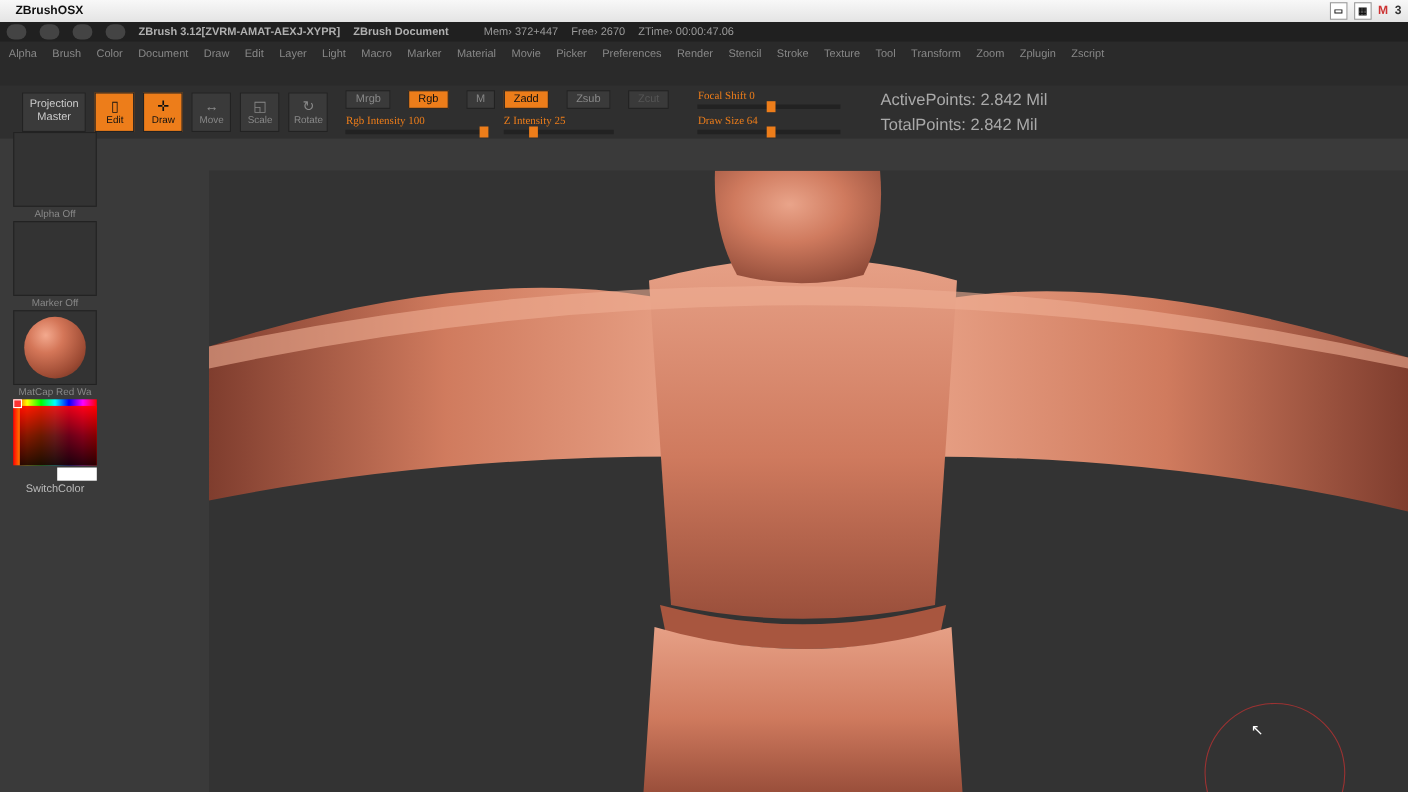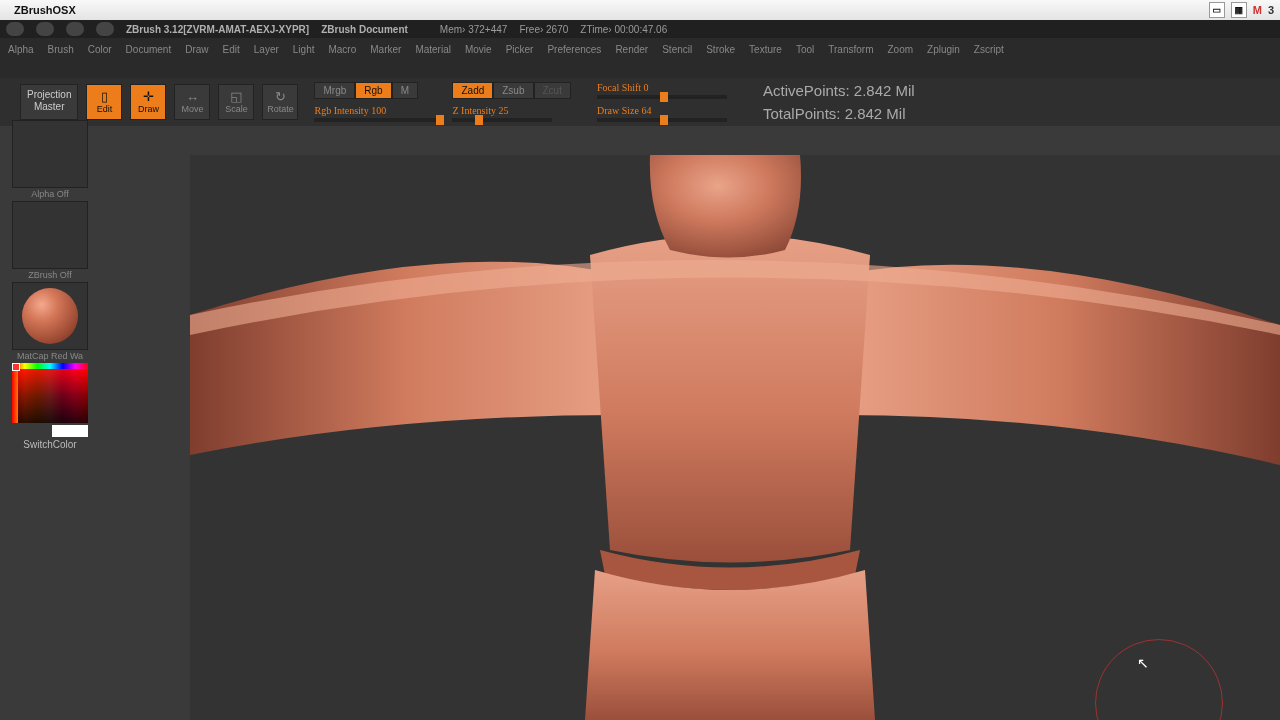--- a/index.html
+++ b/index.html
@@ -24,21 +24,21 @@
 .menubar { height: 22px; background: #2a2a2a; display: flex; align-items: center; gap: 14px; padding: 0 8px; font-size: 10px; color: #888; }
 .menubar span { cursor: default; }
 
 
 .toolbar { height: 48px; background: #2f2f2f; display: flex; align-items: center; padding: 4px 20px; gap: 8px; font-size:10px; }
 .proj-master { height:36px; padding:4px 6px; background:#3a3a3a; border:1px solid #222; color:#ccc; text-align:center; line-height:12px; }
 .mode-btn { width:36px; height:36px; background:#3a3a3a; border:1px solid #222; display:flex; flex-direction:column; align-items:center; justify-content:center; gap:1px; color:#888;}
 .mode-btn.active { background:#ed7d1a; color:#111; }
 .mode-btn .ico { font-size:13px; line-height:13px; }
 .mode-btn .lab { font-size:9px; }
-.seg { display:flex; gap:0;text-align:center; }
+.seg { display:flex; gap:16px;text-align:center; }
 .seg .pill { padding:2px 8px; background:#3a3a3a; border:1px solid #222; color:#888; font-size:10px;}
 .seg .pill.active { background:#ed7d1a; color:#111; }
 .vcol { display:flex; flex-direction:column; gap:6px; }
 .slider-label { font-size:10px; color:#ed7d1a;font-family:Liberation Serif, serif; }
 .slider { width:130px; height:4px; background:#222; position:relative; margin-top:2px;}
 .slider .thumb { position:absolute; top:-3px; width:8px; height:10px; background:#ed7d1a; }
 .ro { font-size:15px; color:#aaa; white-space:nowrap; }
 
 
 .leftcol { position:absolute; left:12px; top:120px; width:80px; display:flex; flex-direction:column; gap:2px; }
@@ -192,21 +192,21 @@
   </div>
 </div>
 
 <div class="leftcol">
   <div class="swatch">
     <div class="preview"></div>
     <div class="caption">Alpha Off</div>
   </div>
   <div class="swatch">
     <div class="preview"></div>
-    <div class="caption">ZBrush Off</div>
+    <div class="caption">Marker Off</div>
   </div>
   <div class="swatch">
     <div class="preview">
         <div class="matball"></div>
       </div>
     <div class="caption">MatCap Red Wa</div>
   </div>
   <div class="swatch">
     <div class="colorpick">
         <div class="hue"></div>

